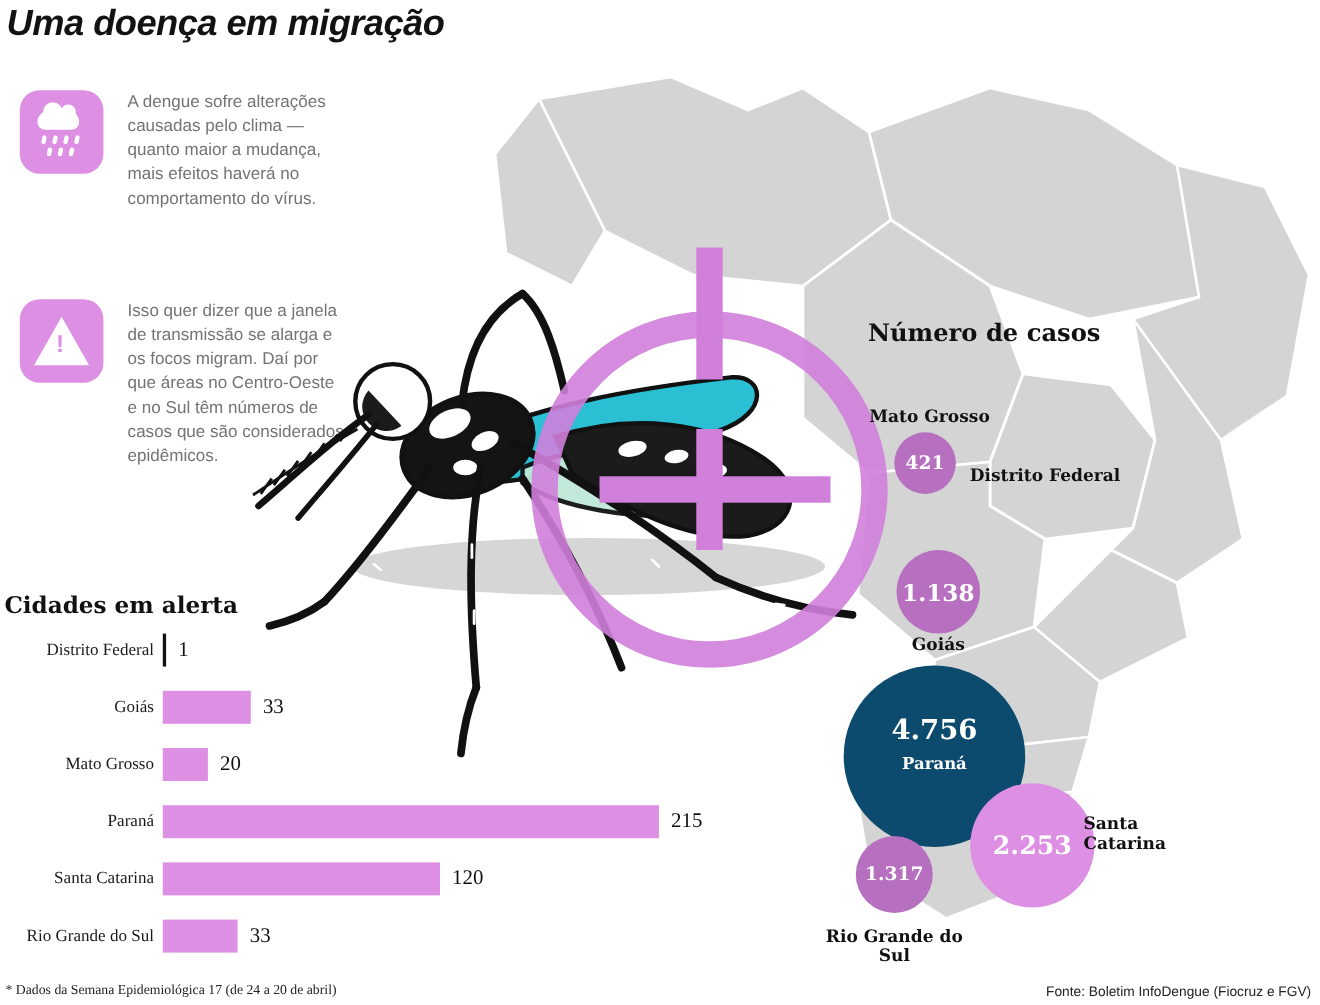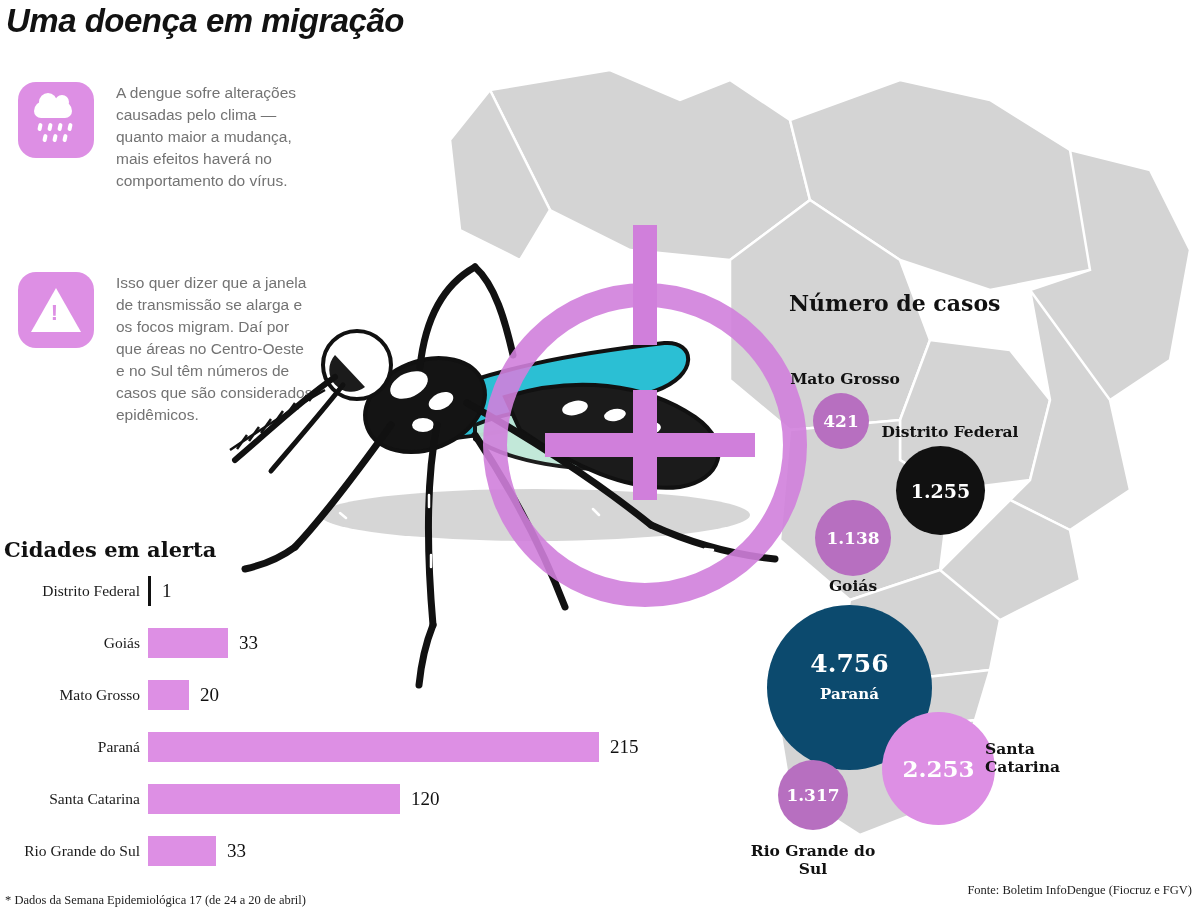--- a/index.html
+++ b/index.html
@@ -224,24 +224,24 @@
     position: absolute;
     left: 5px;
     bottom: 6px;
     font-size: 12.5px;
     color: #222;
     font-family: "Liberation Serif", serif;
   }
   .footer-right {
     position: absolute;
     right: 8px;
-    bottom: 16px;
+    bottom: 6px;
     font-size: 12.5px;
     color: #222;
-    font-family: Liberation Serif, serif;
+    font-family: Liberation Sans, sans-serif;
   }
 </style>
 </head>
 <body>
 
 <div class="page-title">Uma doença em migração</div>
 
 <div class="note" id="note-rain">
   <div class="note-icon">
     <div class="rain-cloud"></div>
@@ -403,25 +403,22 @@
     <rect x="168" y="175" width="24" height="110" fill="#d07fdb"></rect>
     <rect x="80" y="218" width="210" height="24" fill="#d07fdb"></rect>
   </svg>
 
   <div class="bub-label" style="left:355px; top:310px; width:120px;">Mato Grosso</div>
   <div class="bubble" style="left:383px; top:333px; width:56px; height:56px; background:#b76fc0; font-size:17px;">
     <span>421</span>
   </div>
 
   <div class="bub-label" style="left:435px; top:363px; width:170px;">Distrito Federal</div>
-  <div class="bubble" style="left:466px; top:386px; width:89px; height:89px; background:#111111; font-size:19px;">
-    <span>1.255</span>
-  </div>
-
-  <div class="bubble" style="left:385px; top:440px; width:76px; height:76px; background:#b76fc0; font-size:17px;">
+
+  <div class="bubble" style="left:385px; top:440px; width:76px; height:76px; background:#b76fc0; font-size:21px;">
     <span>1.138</span>
   </div>
   <div class="bub-label" style="left:383px; top:517px; width:80px;">Goiás</div>
 
   <div class="bubble" style="left:337px; top:545px; width:165px; height:165px; background:#0c4a6e; font-size:25px; align-items:flex-start; padding-top:44px; box-sizing:border-box;">
     <span>4.756</span>
   </div>
   <div class="inner-label" style="left:337px; top:625px; width:165px;">Paraná</div>
 
   <div class="bubble" style="left:452px; top:652px; width:113px; height:113px; background:#dd8fe4; font-size:23px;">

